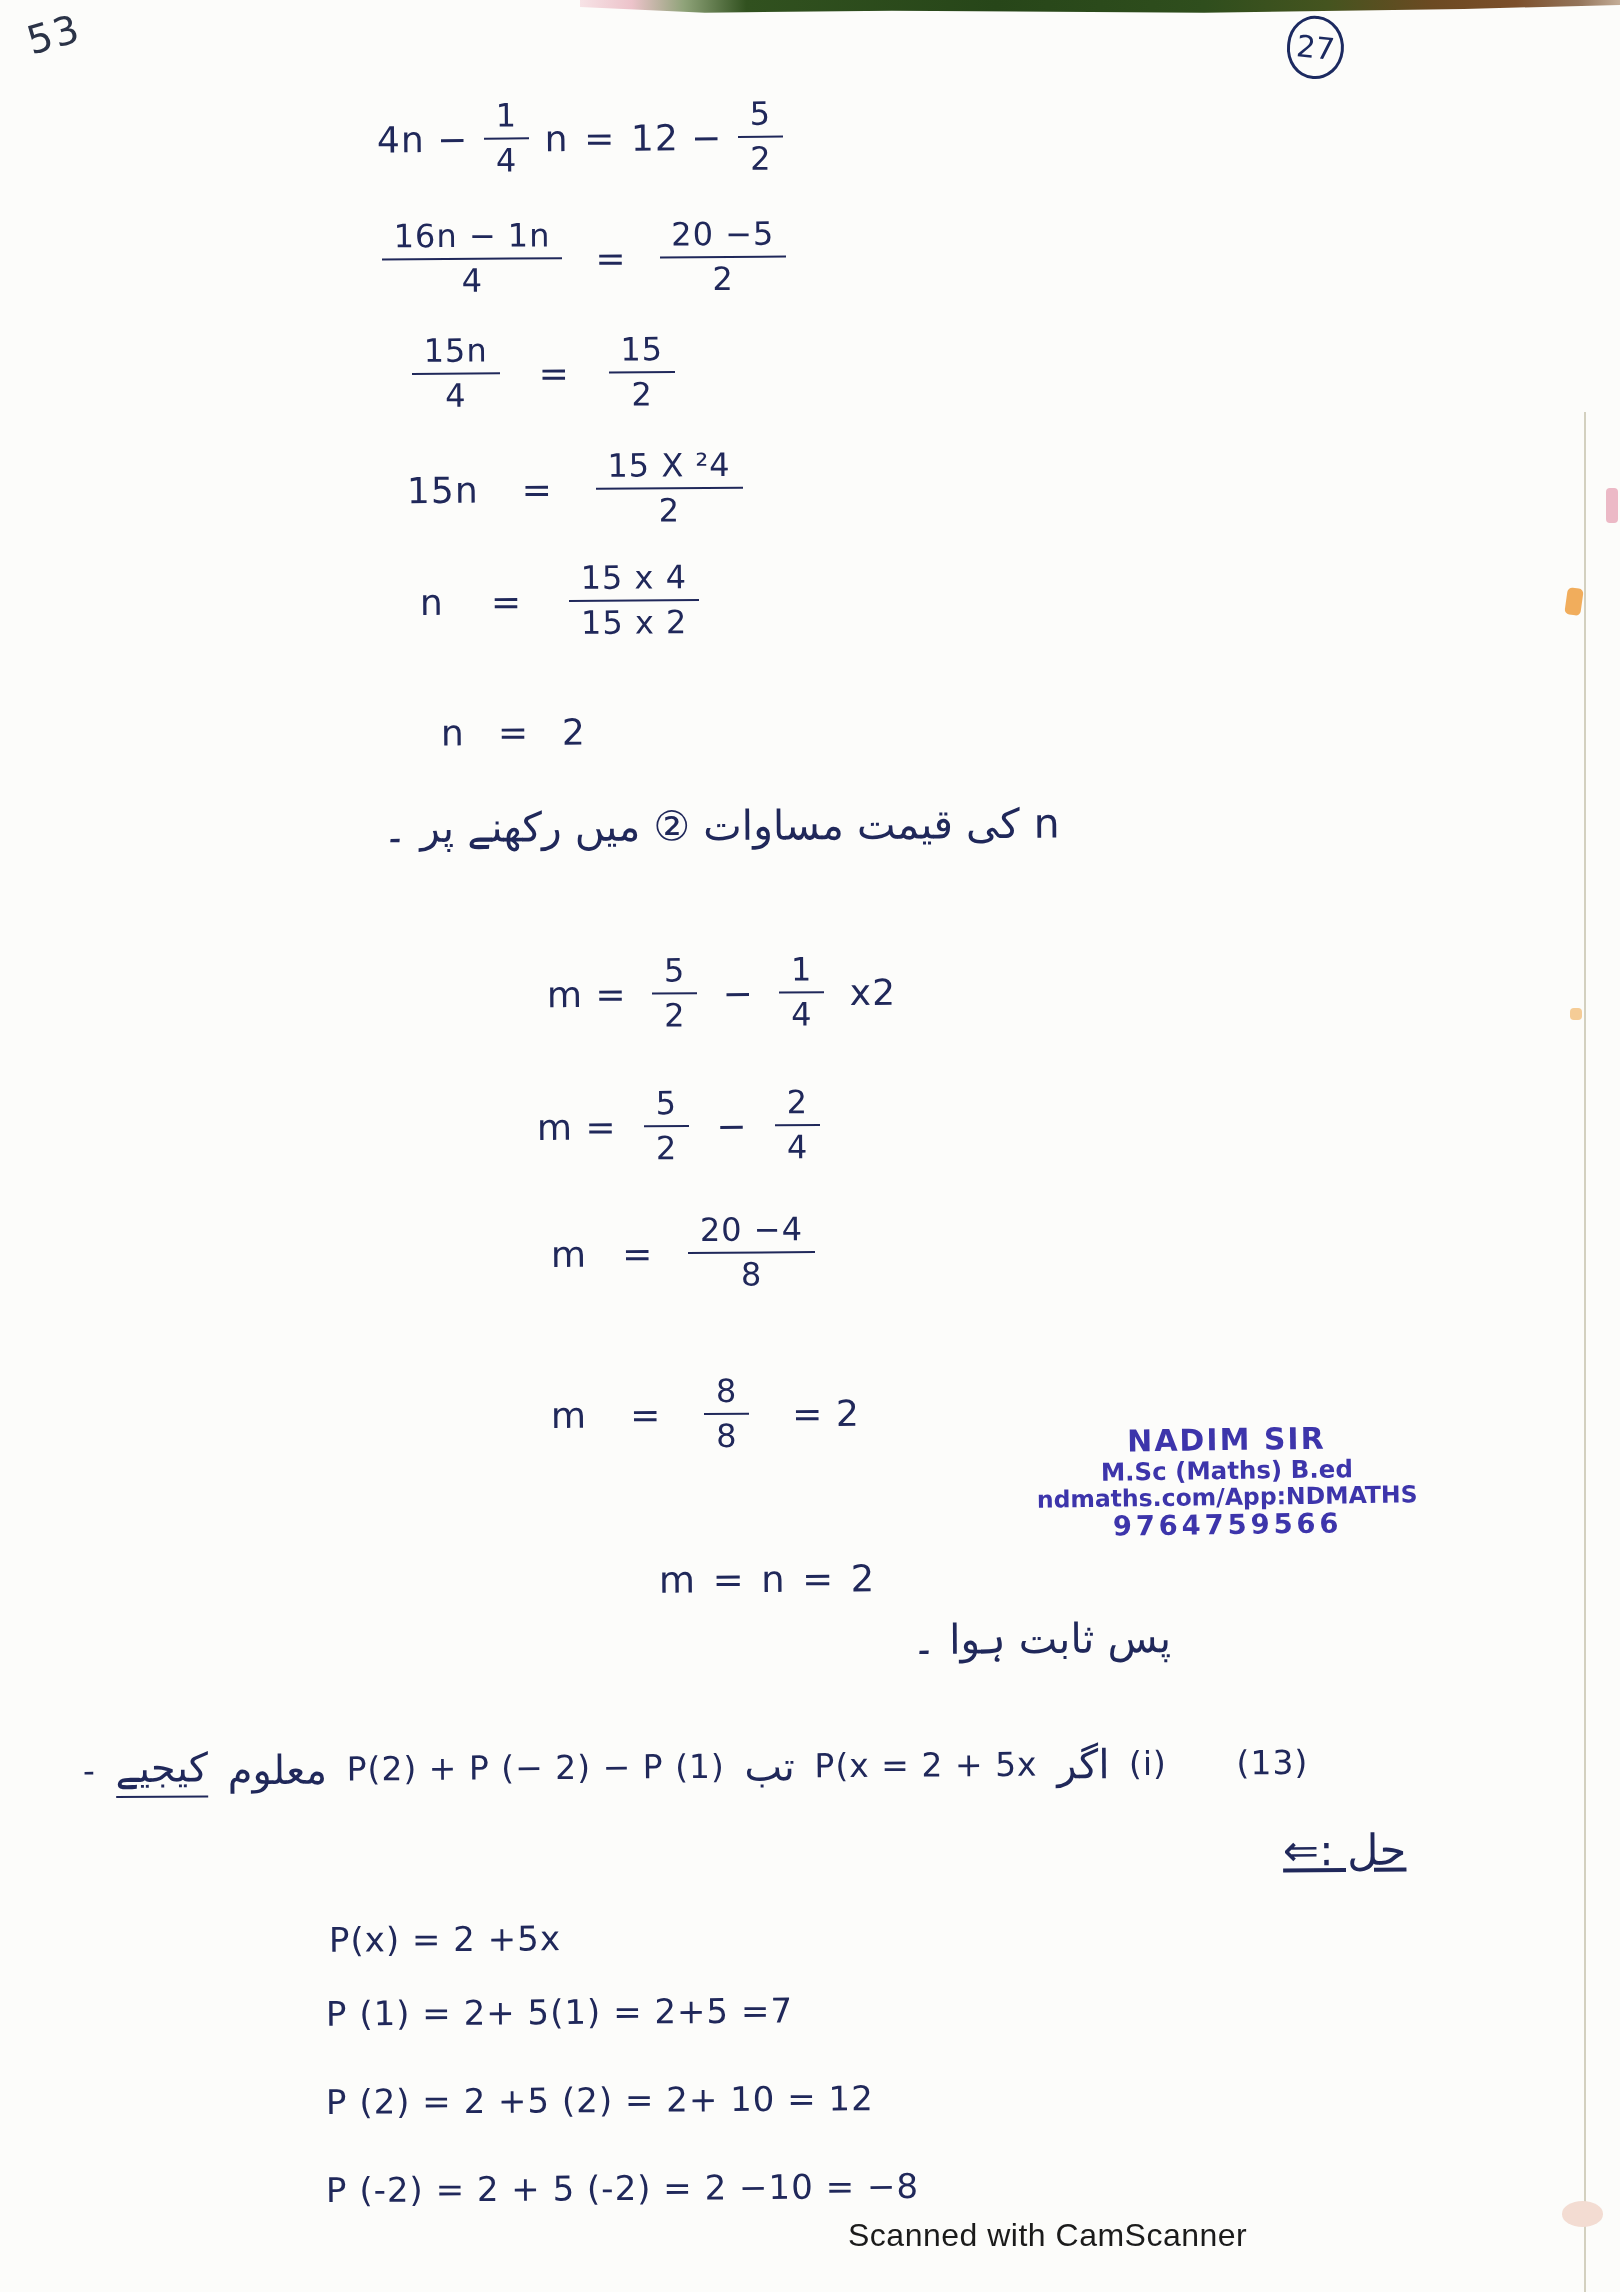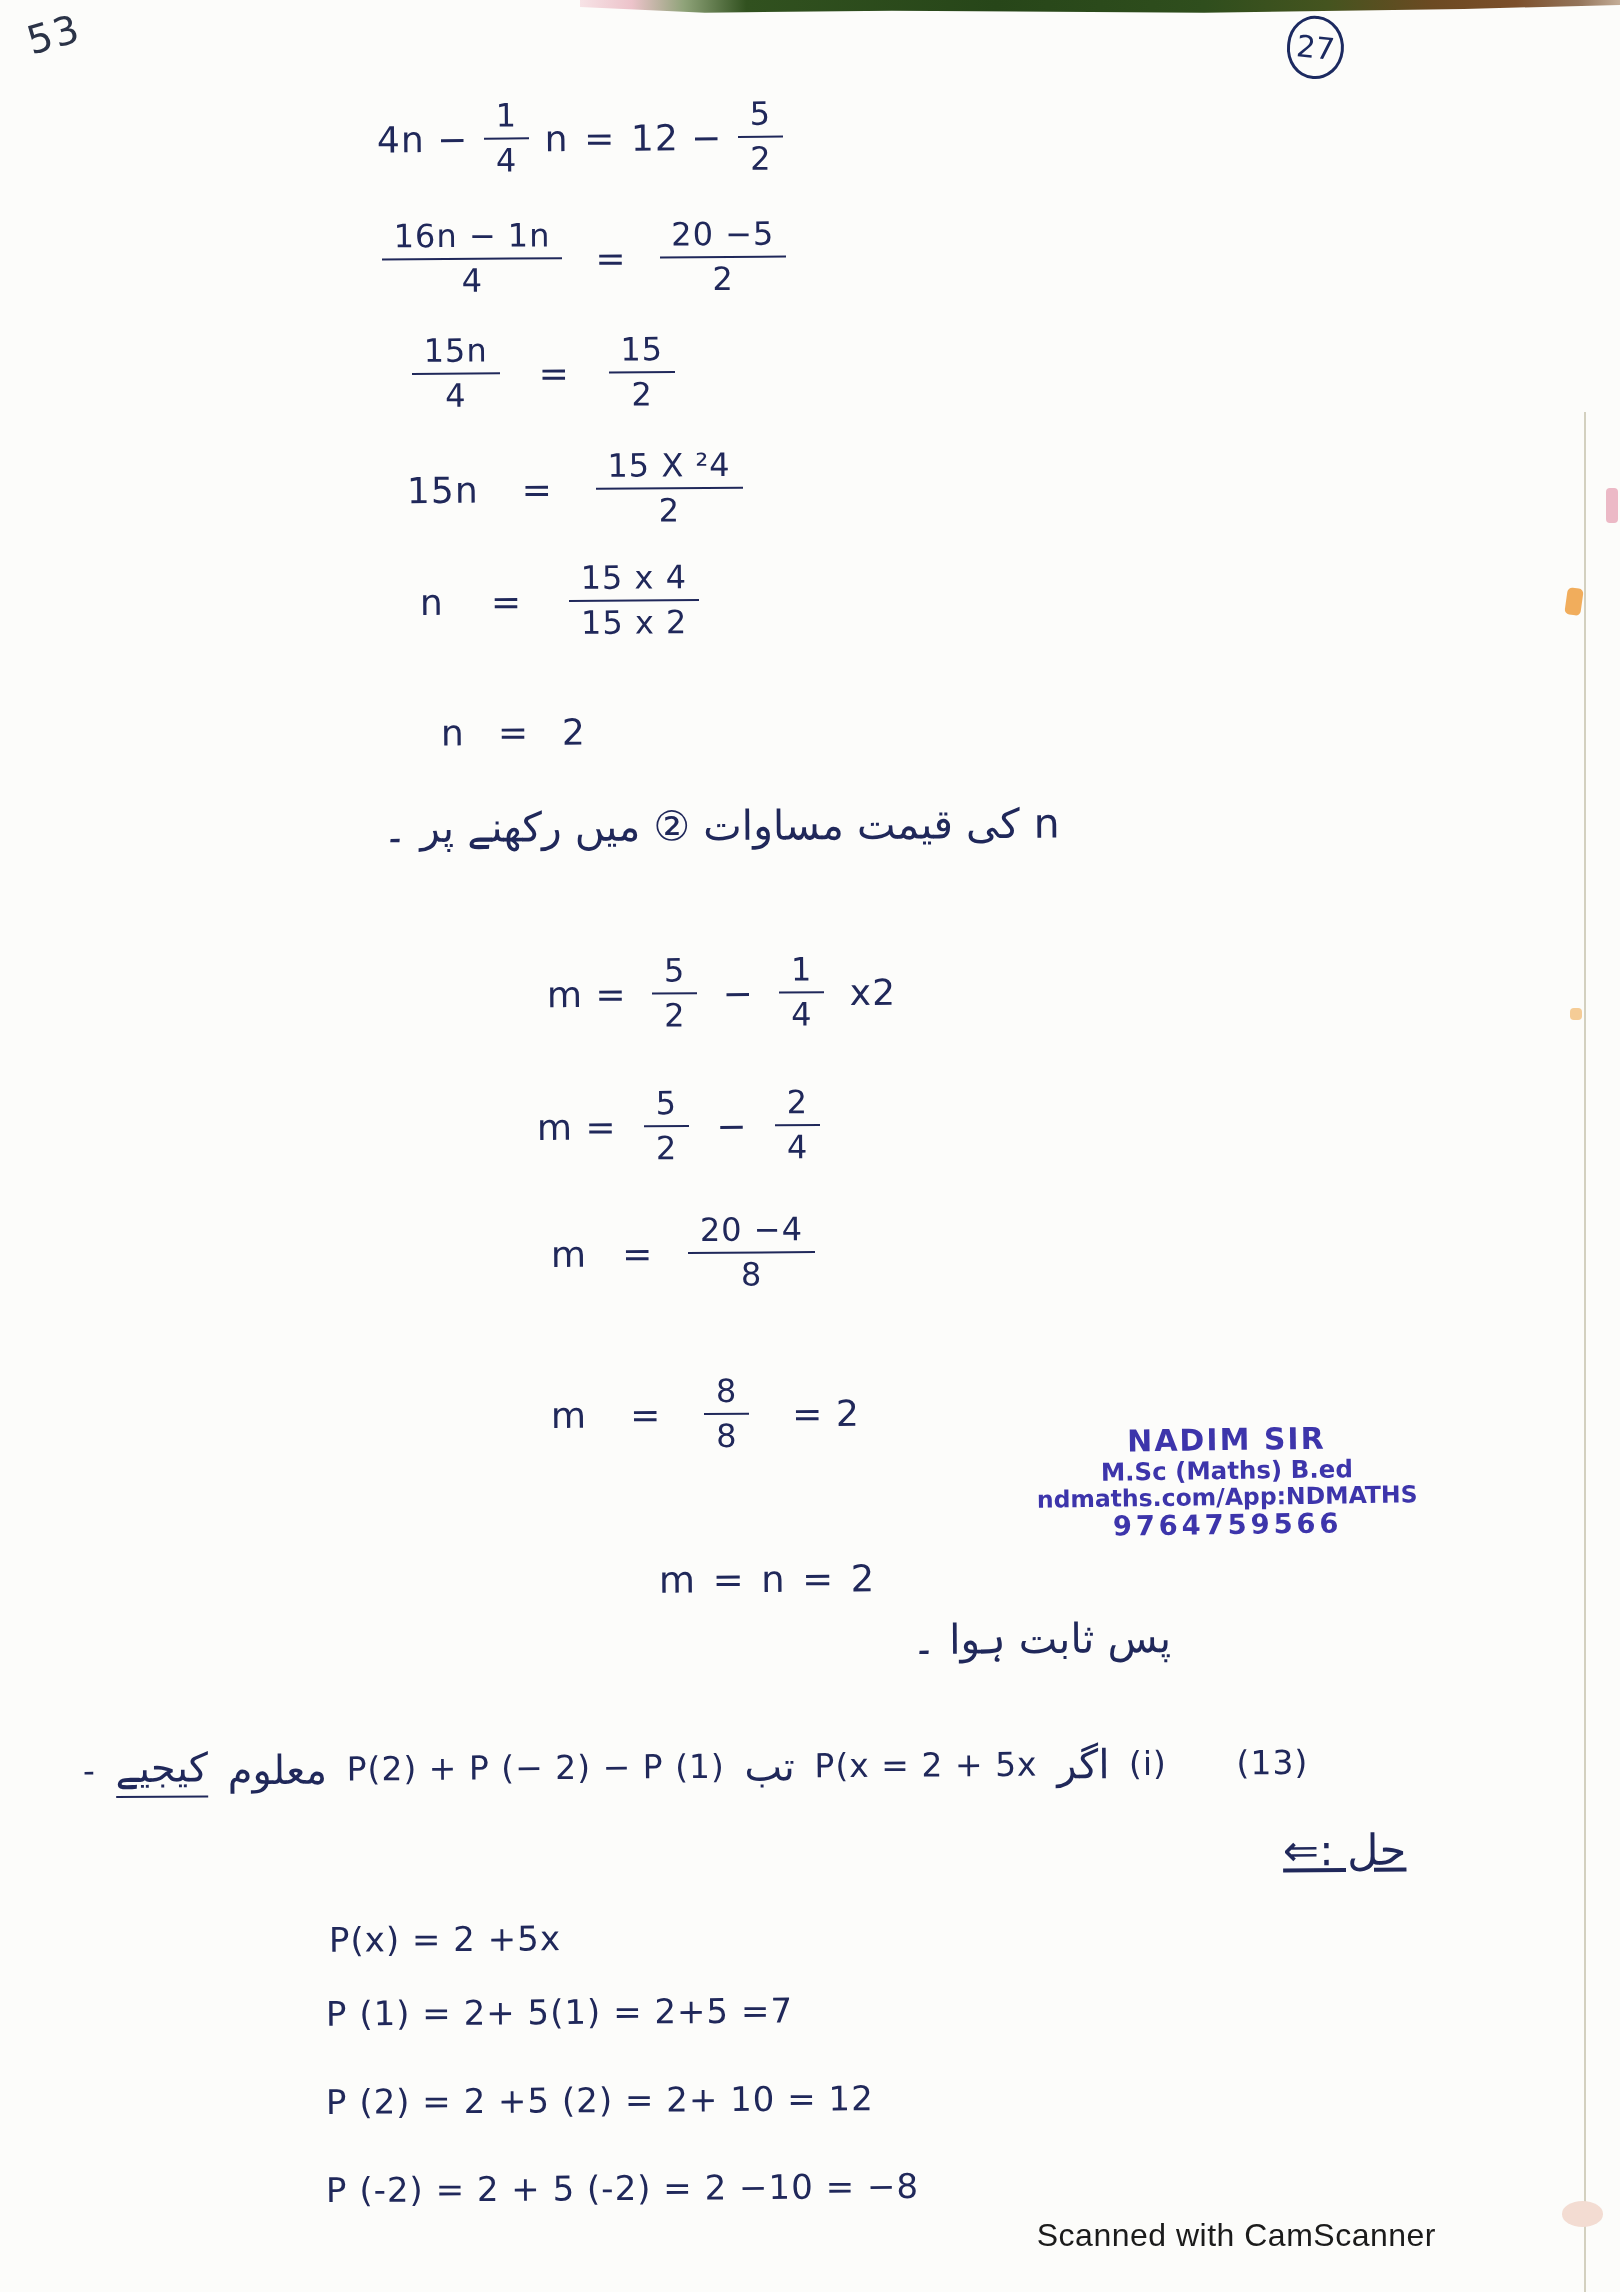--- a/index.html
+++ b/index.html
@@ -40,21 +40,21 @@
   .u-big .urdu{font-size:41px;}
 
   
   .stamp{position:absolute;left:1035px;top:1423px;width:384px;text-align:center;
     color:#3d35ab;font-weight:700;transform:rotate(-0.8deg);line-height:1.12;}
   .stamp .s1{font-size:30px;letter-spacing:2px;}
   .stamp .s2{font-size:24.5px;}
   .stamp .s3{font-size:23.5px;}
   .stamp .s4{font-size:27.4px;letter-spacing:3.9px;}
 
-  .footer{position:absolute;left:848px;top:2217px;width:588px;text-align:right;
+  .footer{position:absolute;left:848px;top:2217px;width:588px;text-align:left;
     font-family:"Liberation Sans",sans-serif;font-size:32px;color:#1b1b1b;letter-spacing:0.5px;}
 </style>
 </head>
 <body>
 
 <div class="page">
 
   <div class="top-strip"></div>
   <div class="edge-line"></div>
   <div class="mark-orange1"></div>

